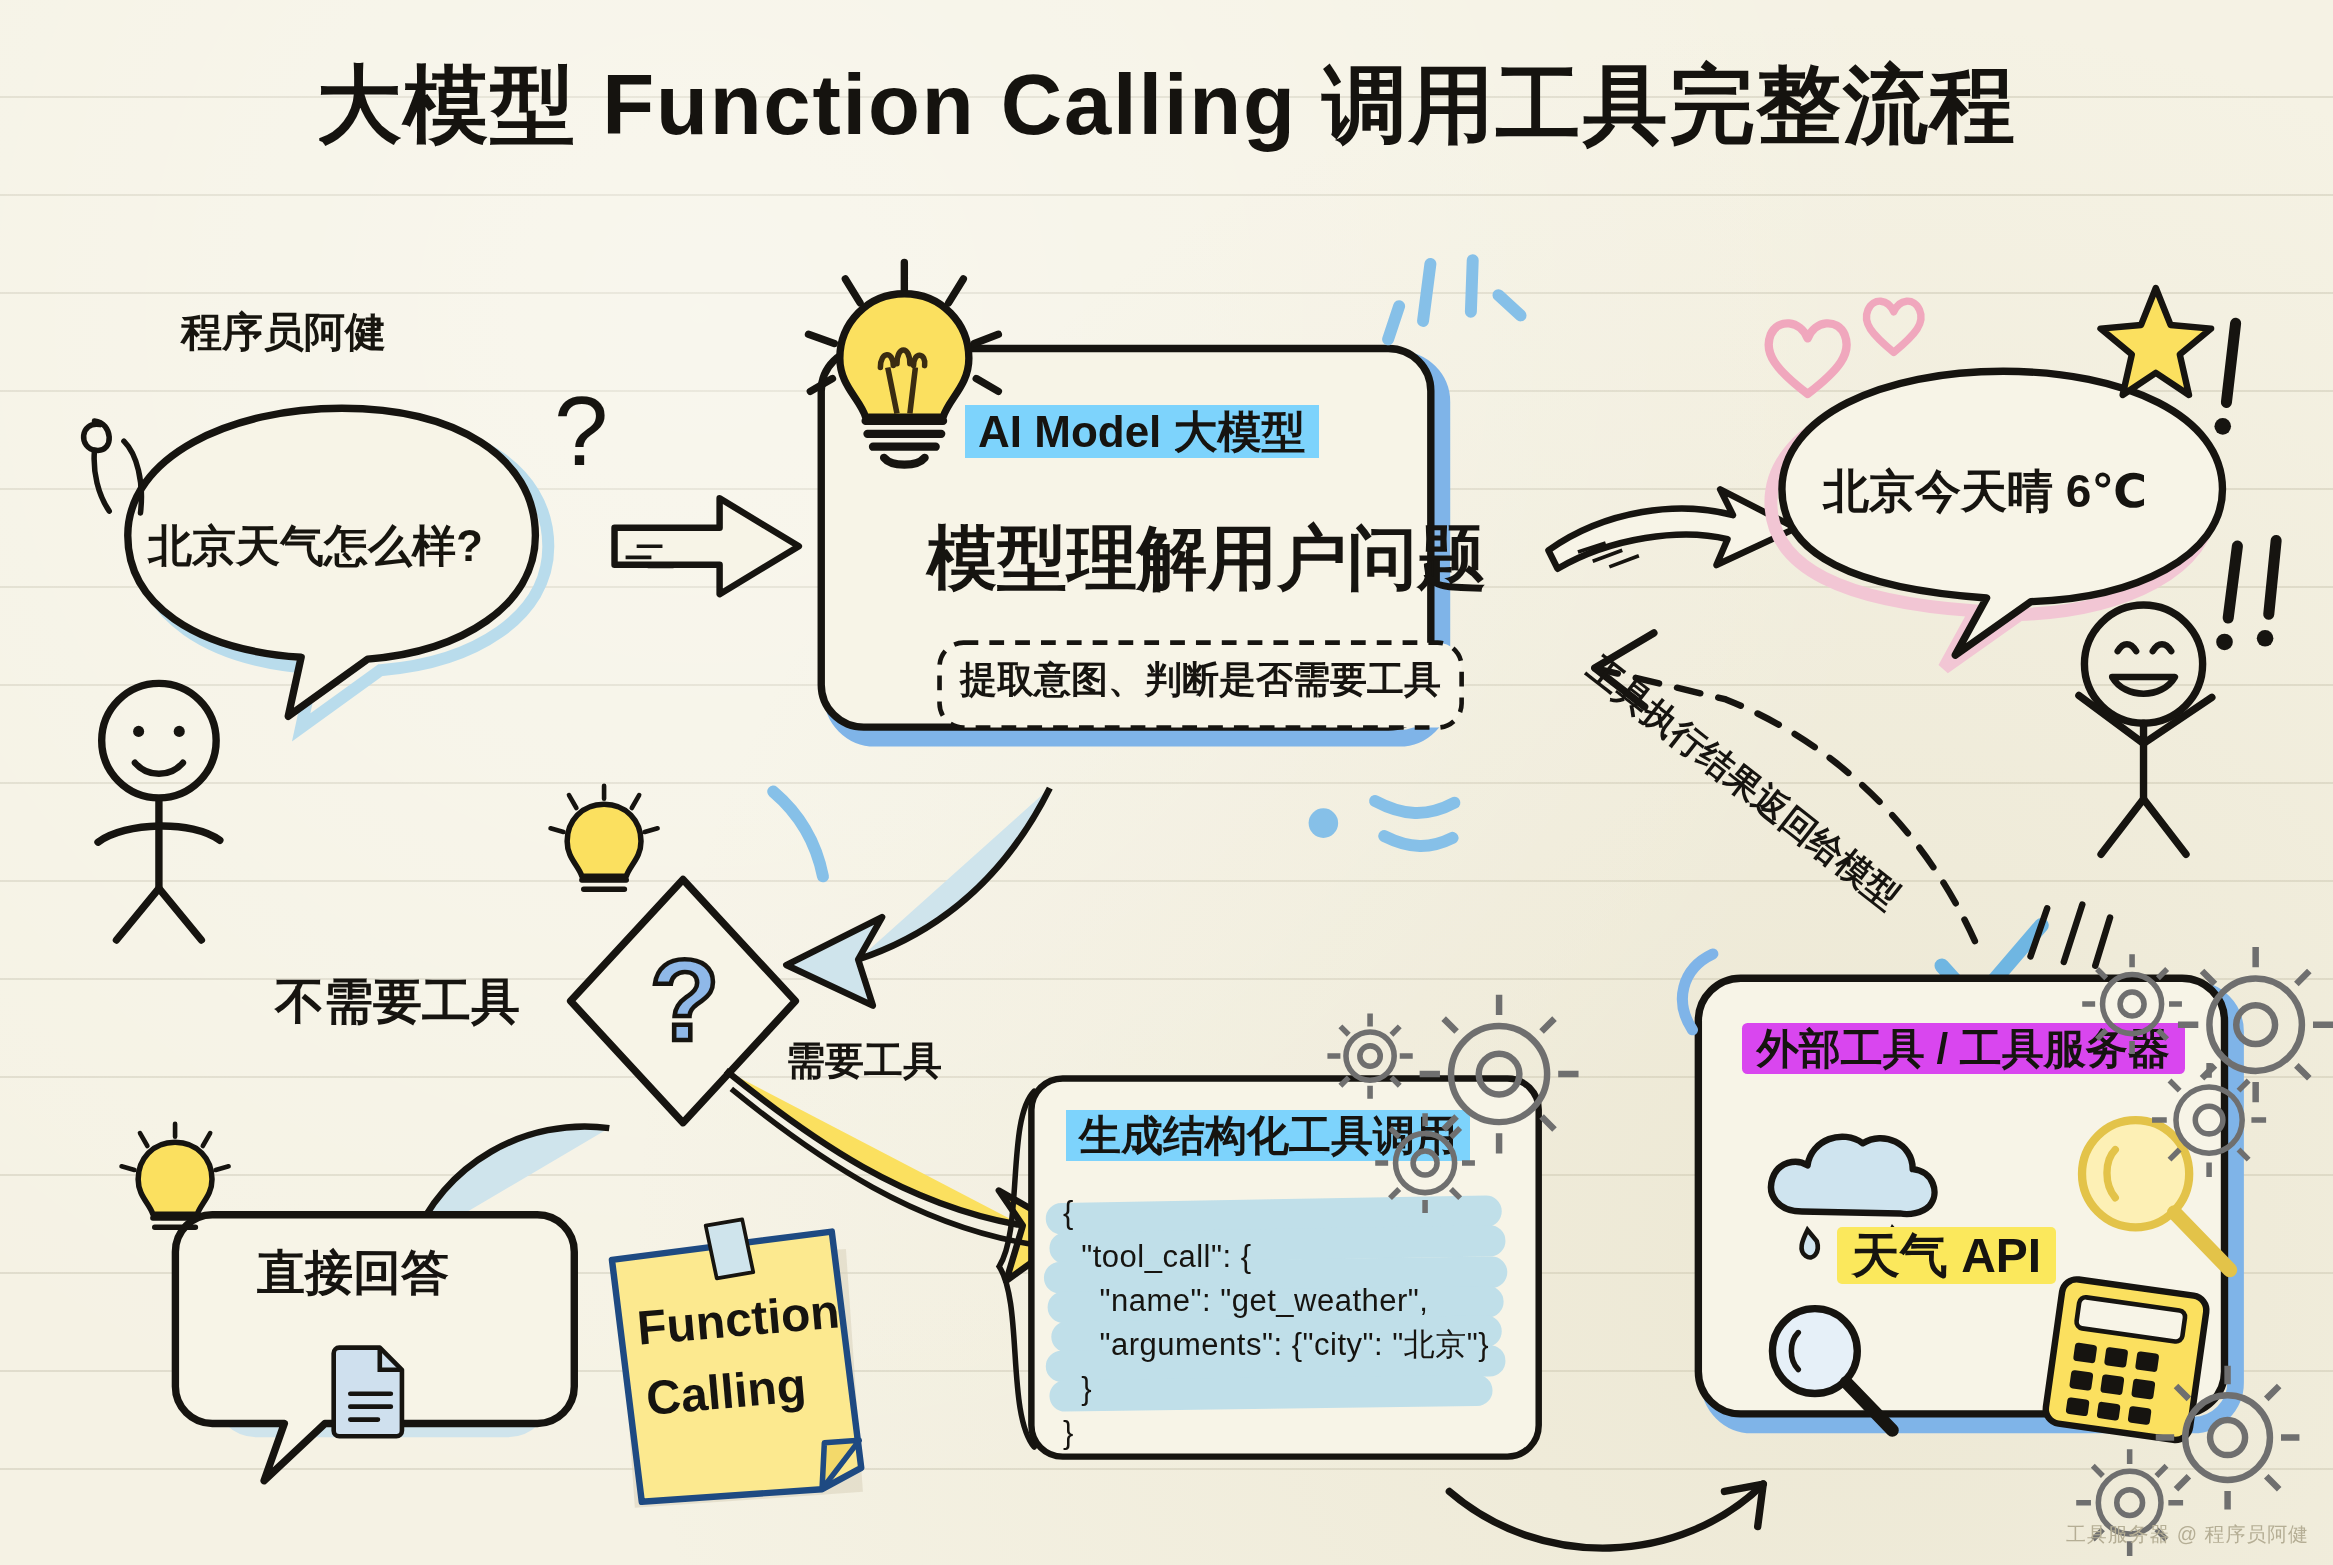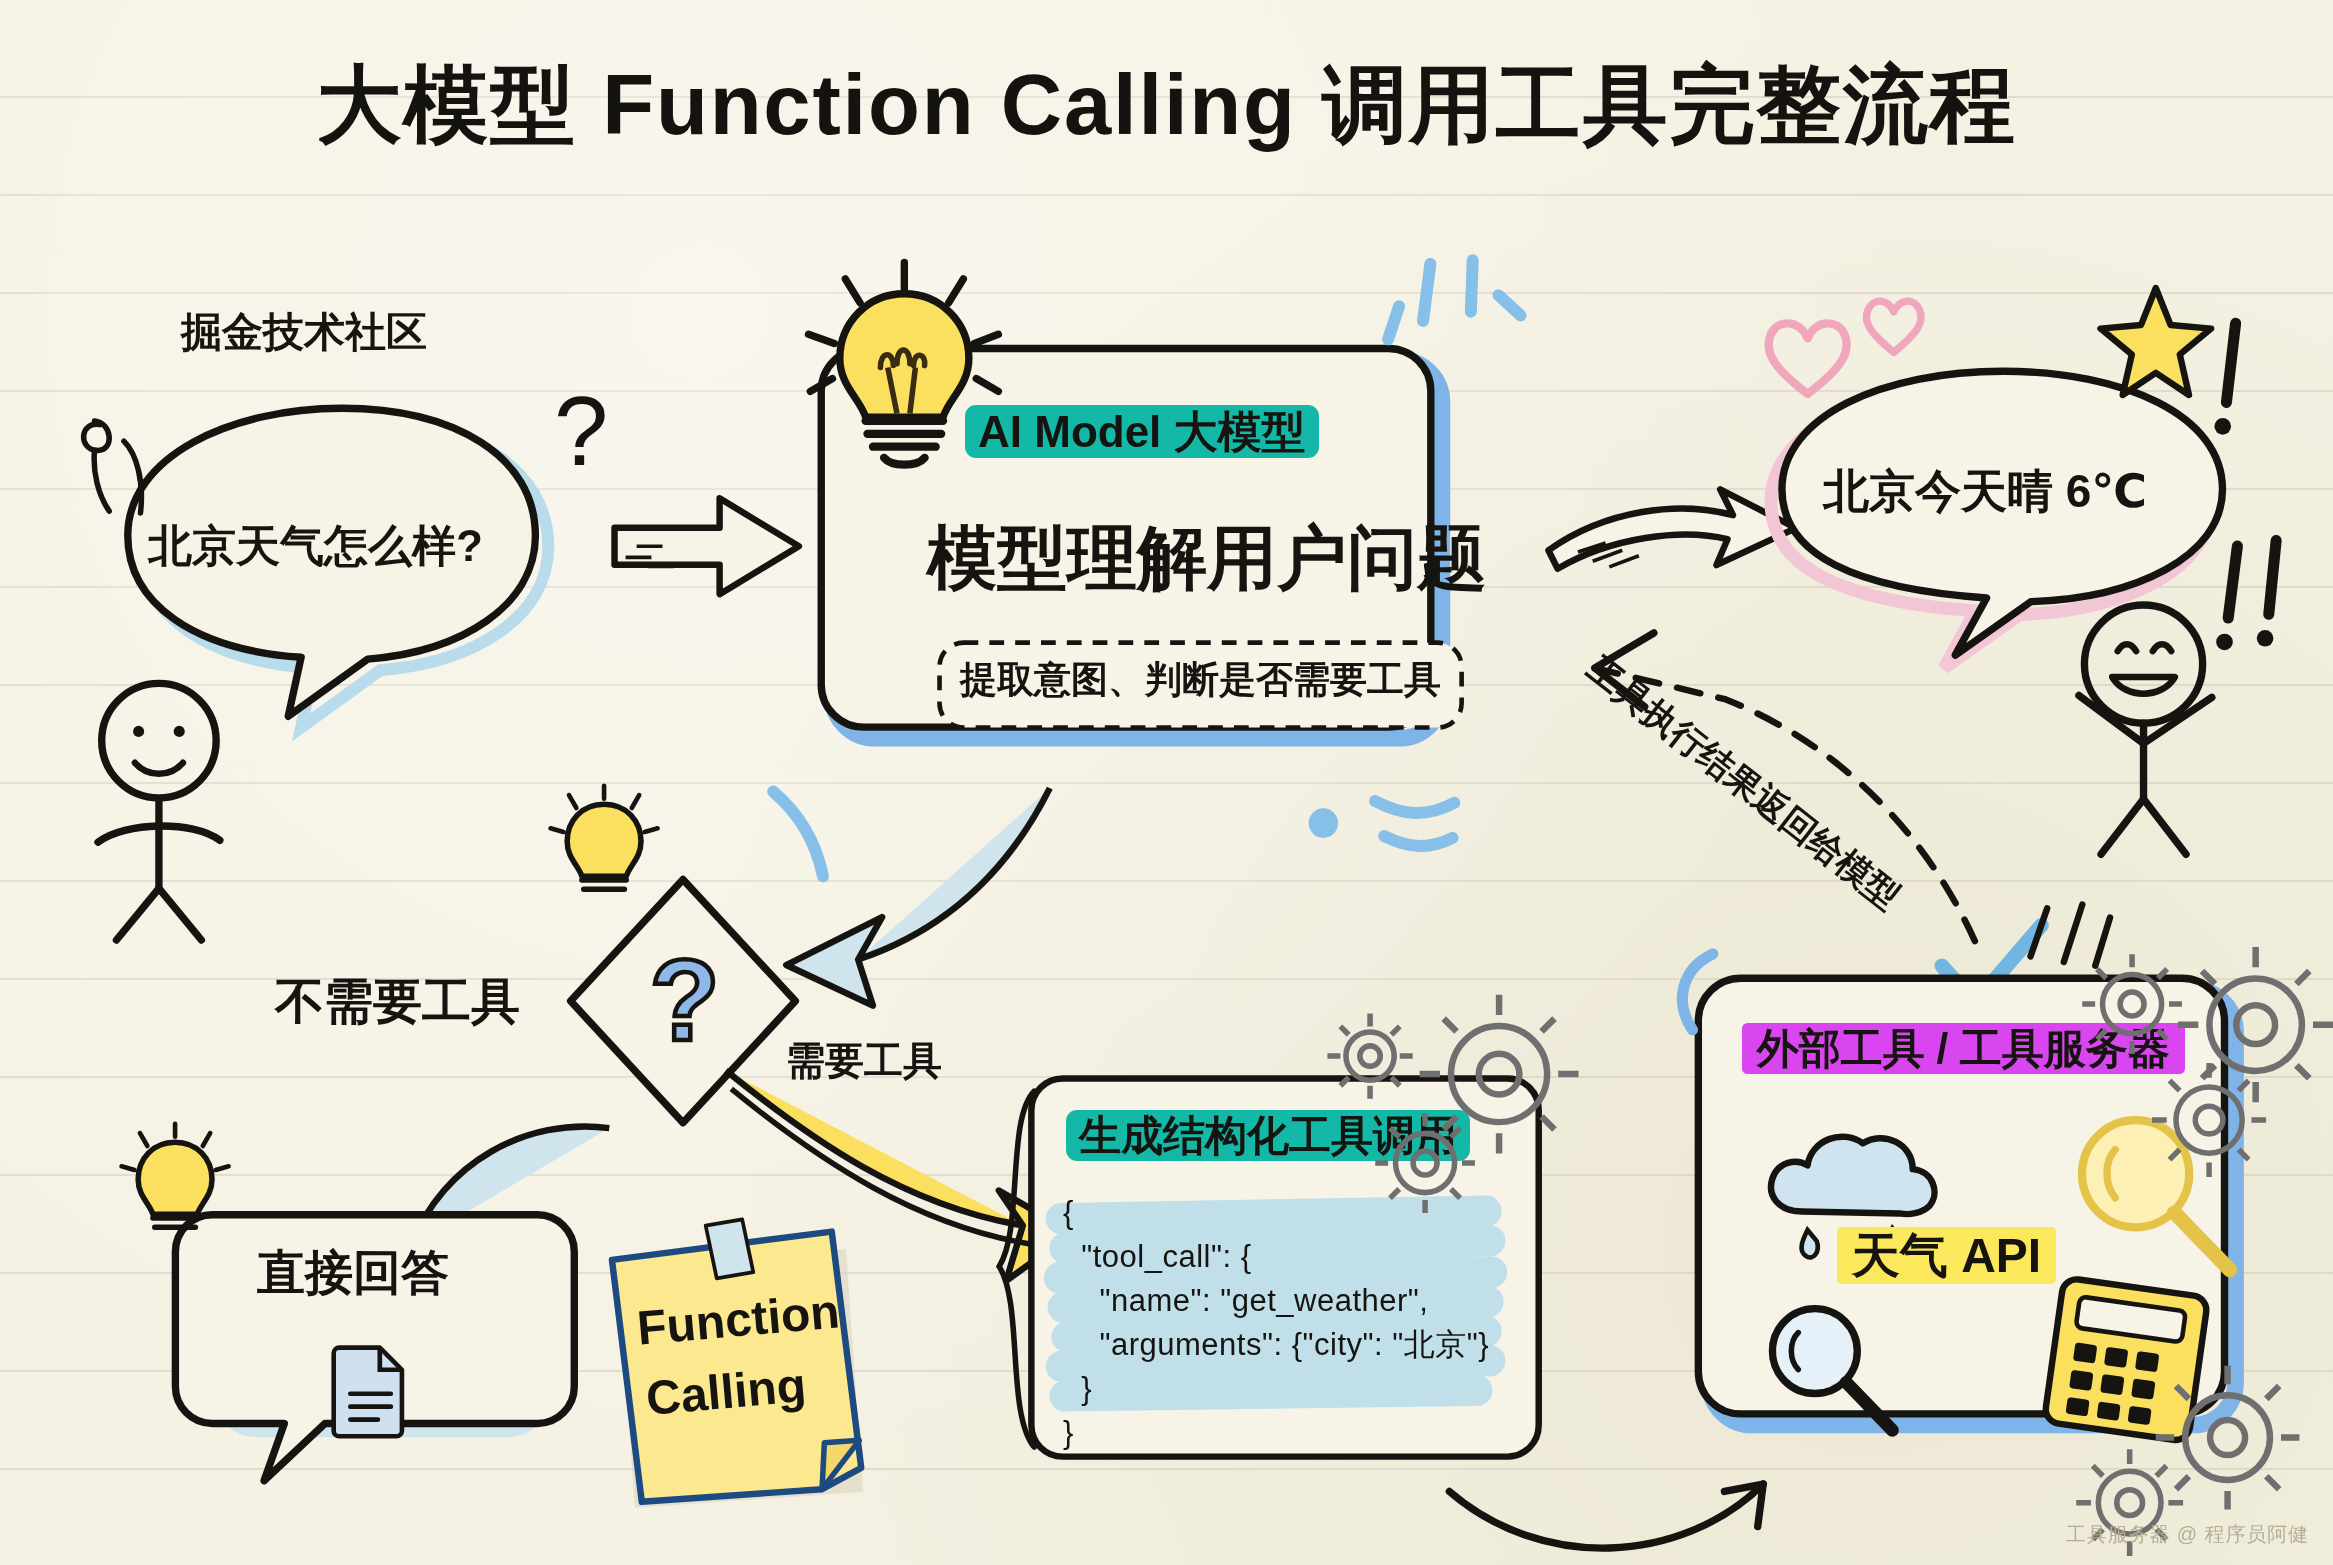--- a/index.html
+++ b/index.html
@@ -18,35 +18,35 @@
     background:radial-gradient(circle at 30% 20%, rgba(255,255,255,.35), rgba(0,0,0,0) 60%),
                radial-gradient(circle at 80% 80%, rgba(214,205,170,.28), rgba(0,0,0,0) 55%);}
   .abs{position:absolute;}
   #title{
     left:0;right:0;top:48px;text-align:center;
     font-size:85px;font-weight:700;color:#15130f;letter-spacing:1.8px;
     font-family:"Liberation Sans","DejaVu Sans",sans-serif;
   }
   .hand{font-family:"Liberation Sans","DejaVu Sans",sans-serif;color:#161410;}
   .lbl{font-size:37px;font-weight:600;color:#17150f;white-space:nowrap;}
-  .hl-blue{background:#14b8a6;padding:1.8px 13px;border-radius:11px;}
+  .hl-blue{background:#7dd3fc;padding:1.8px 13px;border-radius:0;}
   .hl-blue2{background:#d946ef;padding:1.8px 14.8px;border-radius:5.5px;}
   .hl-yellow{background:#fbe85c;padding:1.8px 14.8px;border-radius:5px;}
   svg{position:absolute;overflow:visible;}
   .wm{position:absolute;right:24px;bottom:16.6px;font-size:20px;color:#b5ae95;letter-spacing:0.9px;}
 </style>
 </head>
 <body>
 
 <div id="paper-lines"></div>
 <div id="grain"></div>
 
 <div class="abs hand" id="title">大模型 Function Calling 调用工具完整流程</div>
 
-<div class="abs lbl hand" style="left:181px;top:305px;font-size:41px;">掘金技术社区</div>
+<div class="abs lbl hand" style="left:181px;top:305px;font-size:41px;">程序员阿健</div>
 
 <svg class="abs" style="left:74px;top:388px;" width="517" height="332" viewBox="0 0 560 360">
   <path d="M58,160 C58,74 170,22 290,22 C412,22 500,74 500,160 C500,236 420,286 318,294 L232,356 L246,292 C130,284 58,234 58,160 Z" fill="none" stroke="#b9dcec" stroke-width="13" transform="translate(14,12)"></path>
   <path d="M58,160 C58,74 170,22 290,22 C412,22 500,74 500,160 C500,236 420,286 318,294 L232,356 L246,292 C130,284 58,234 58,160 Z" fill="#f7f4e7" stroke="#161410" stroke-width="8" stroke-linejoin="round"></path>
 </svg>
 <div class="abs lbl hand" style="left:148px;top:517px;font-size:44px;">北京天气怎么样?</div>
 
 <svg class="abs" style="left:72px;top:397px;" width="102" height="138" viewBox="0 0 110 150">
   <path d="M30,30 C8,26 6,56 26,58 C46,60 44,28 24,26" fill="none" stroke="#161410" stroke-width="6" stroke-linecap="round"></path>
   <path d="M24,58 C22,82 28,106 40,124" fill="none" stroke="#161410" stroke-width="6" stroke-linecap="round"></path>

